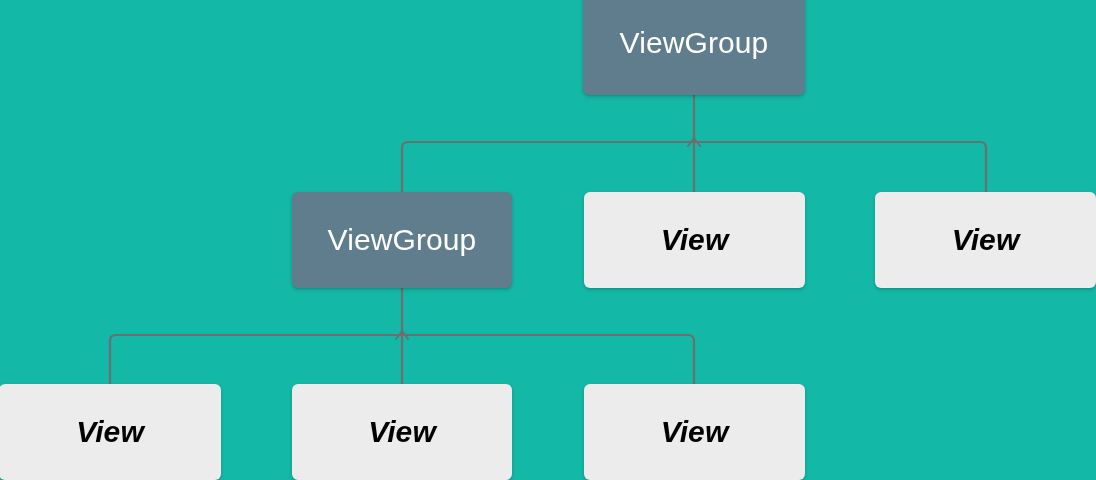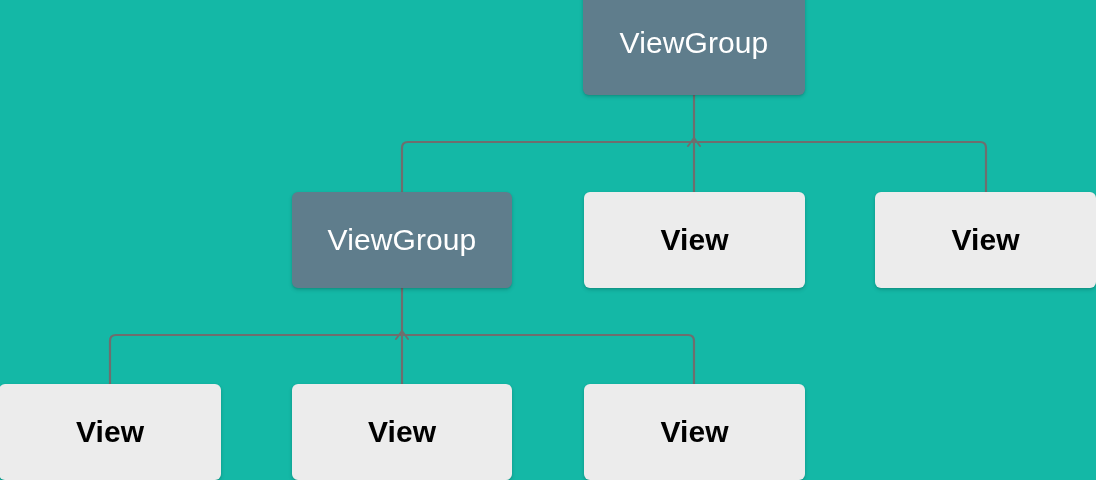--- a/index.html
+++ b/index.html
@@ -45,20 +45,21 @@
   }
   .node.viewgroup {
     background: #5F7D8C;
   }
   .node.viewgroup .node-label {
     color: #ffffff;
     font-weight: normal;
   }
   .node.view {
     background: #ECECEC;
+    font-style: italic;
   }
   .node.view .node-label {
     color: #000000;
     font-weight: bold;
   }
 </style>
 </head>
 <body>
 
 <div id="diagram-root">

